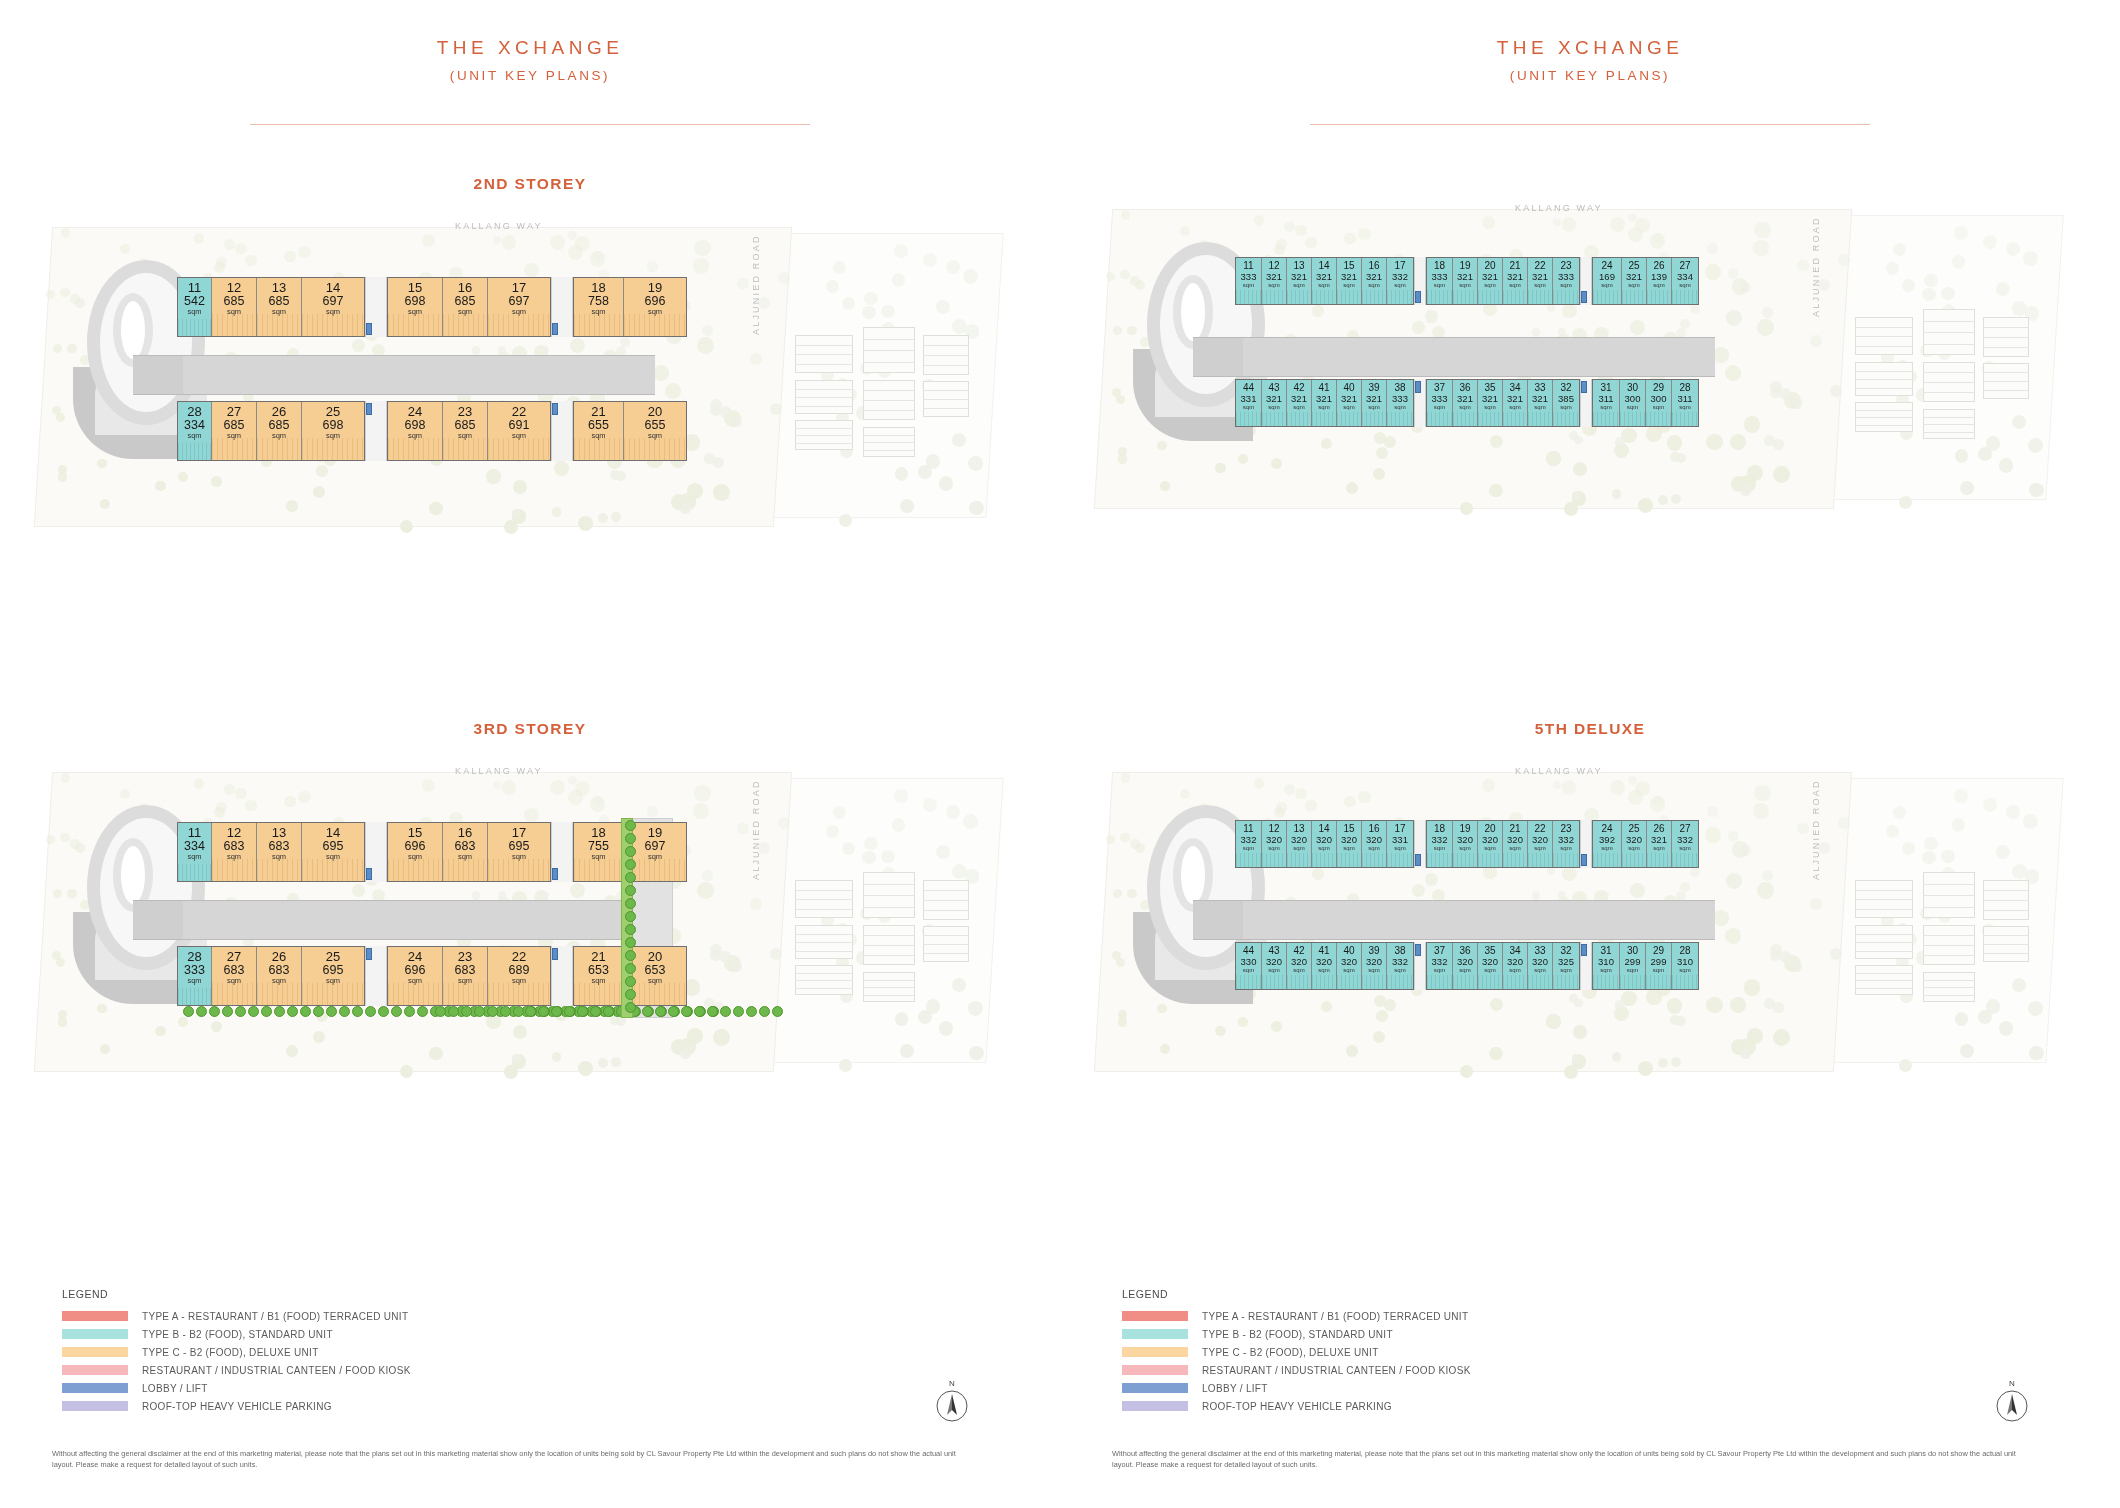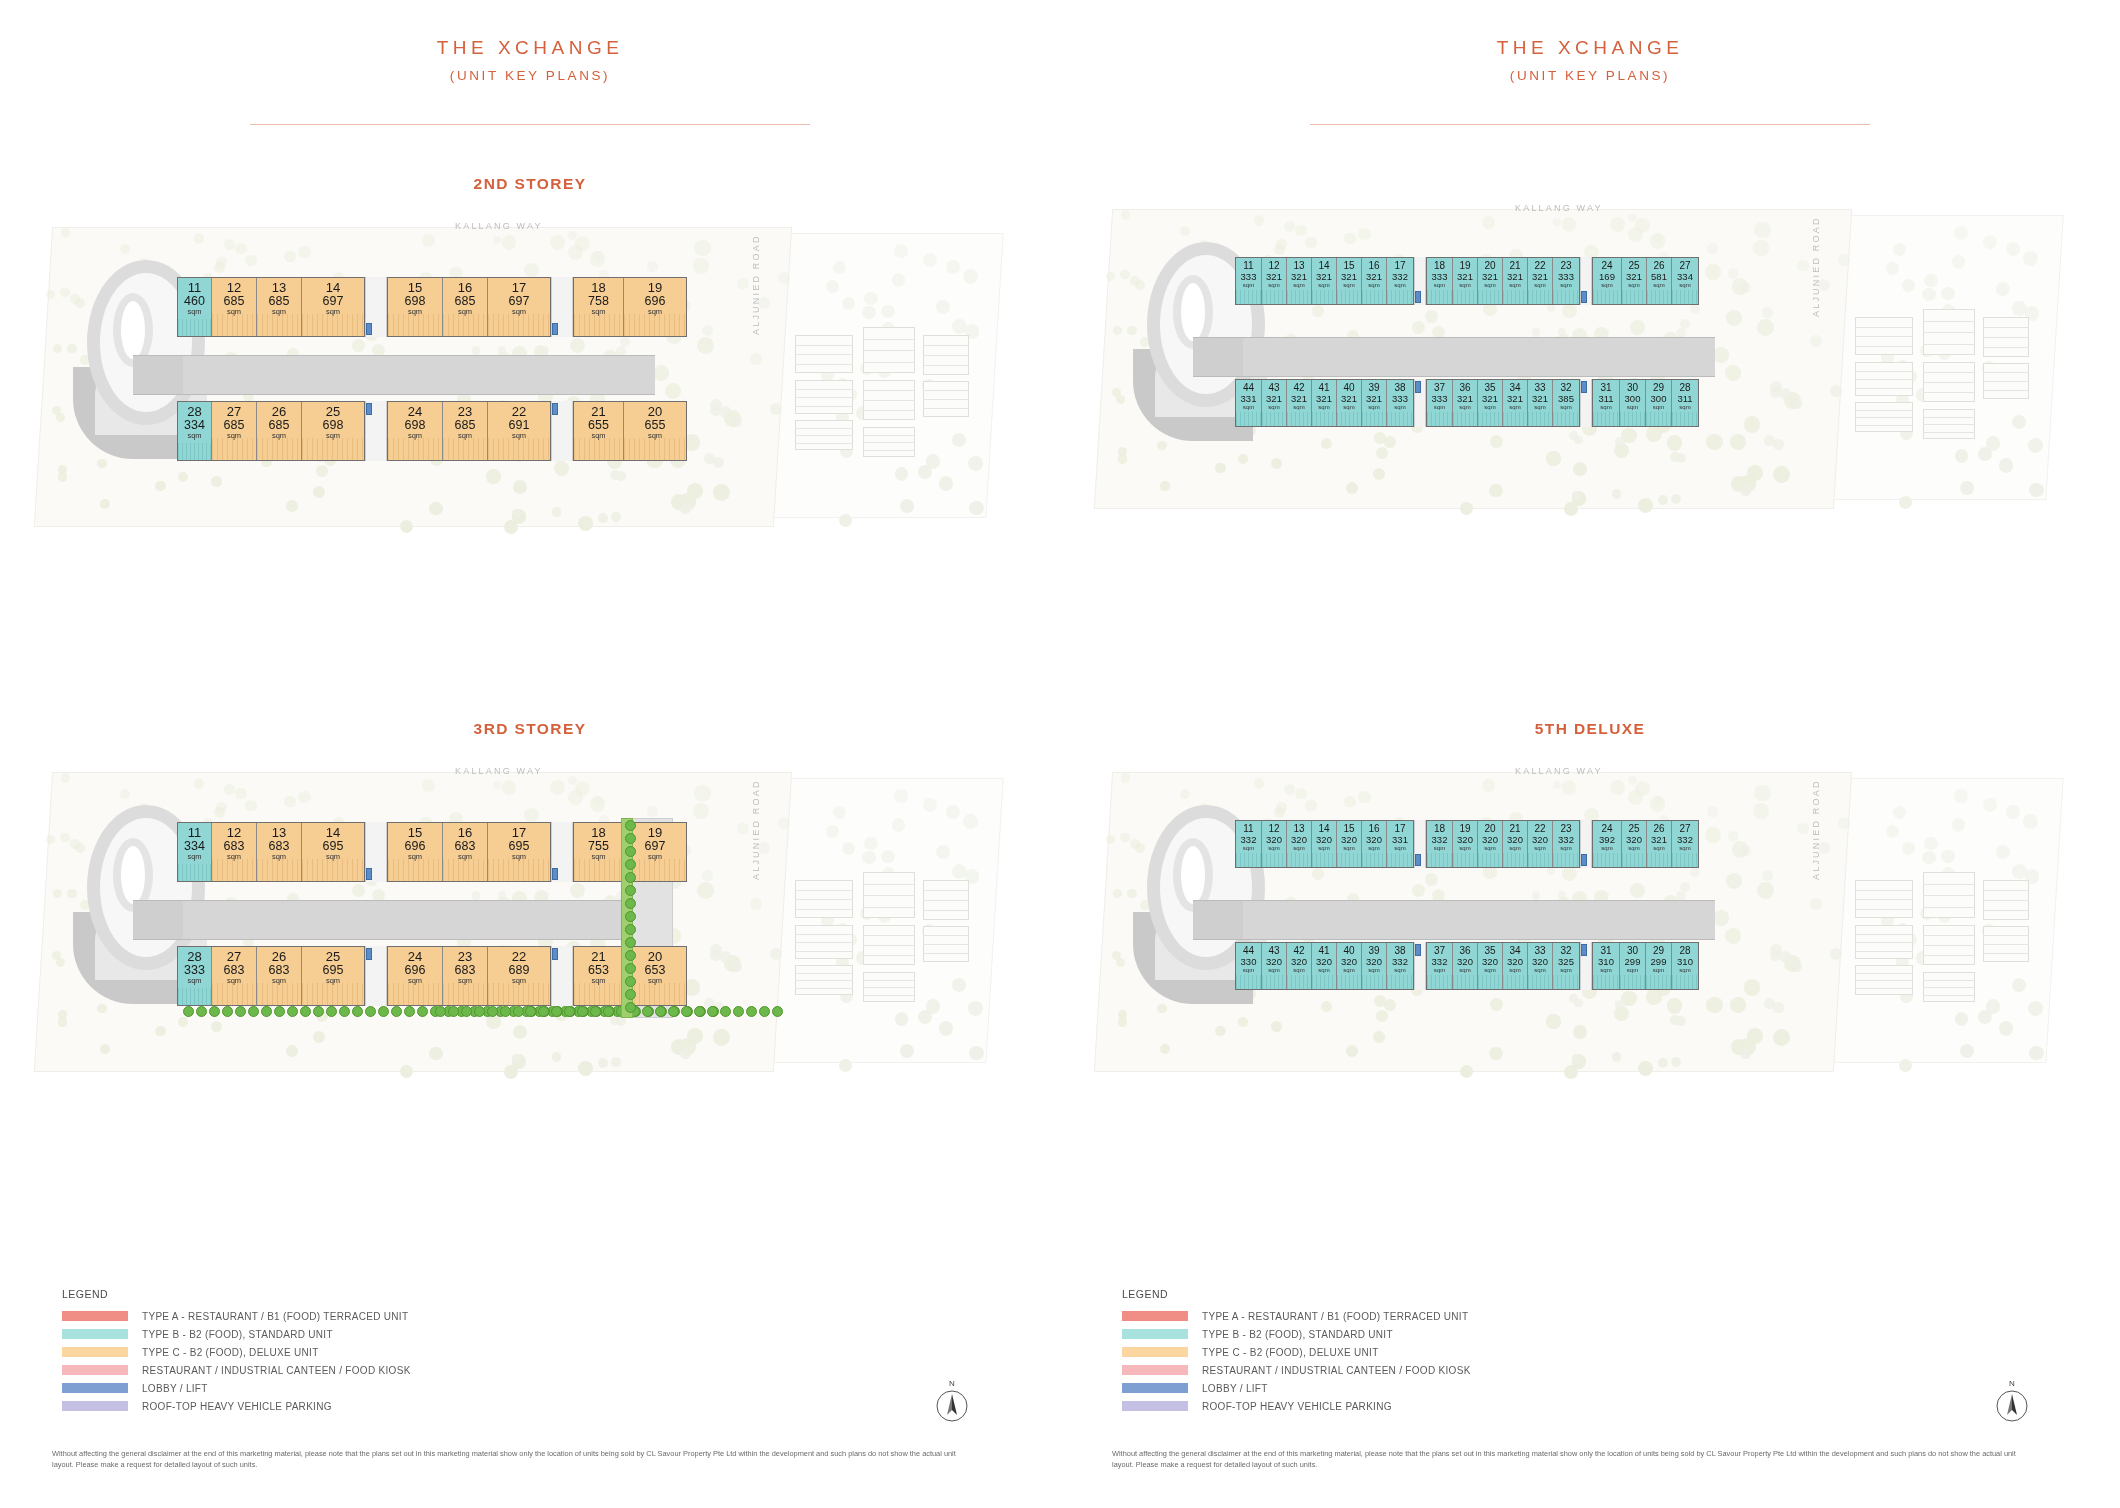--- a/index.html
+++ b/index.html
@@ -426,21 +426,21 @@
           <div class="bldg-line" style="left: 898px; top: 140px; width: 46px;"></div>
           <div class="bldg-line" style="left: 898px; top: 150px; width: 46px;"></div>
           <div class="bldg" style="left: 898px; top: 166px; width: 46px; height: 36px;"></div>
           <div class="bldg-line" style="left: 898px; top: 175px; width: 46px;"></div>
           <div class="bldg-line" style="left: 898px; top: 184px; width: 46px;"></div>
           <div class="bldg-line" style="left: 898px; top: 193px; width: 46px;"></div>
           <div class="strip" style="top: 62px; left: 152px; align-items: flex-start; gap: 0px;">
             <div class="block" style="height: 60px;">
               <div class="unit typeB" title="11 — 335 sqm" style="width: 34px; height: 100%;">
                 <div class="u-no">11</div>
-                <div class="u-area">460</div>
+                <div class="u-area">542</div>
                 <div class="u-sqm">sqm</div>
                 <div class="hatchB"></div>
               </div>
               <div class="unit typeC" title="12 — 685 sqm" style="width: 45px; height: 100%;">
                 <div class="u-no">12</div>
                 <div class="u-area">685</div>
                 <div class="u-sqm">sqm</div>
                 <div class="hatch"></div>
               </div>
               <div class="unit typeC" title="13 — 685 sqm" style="width: 45px; height: 100%;">
@@ -1452,21 +1452,21 @@
                 <div class="hatchB"></div>
               </div>
               <div class="unit typeB small" title="25 — 321 sqm" style="width: 25px; height: 100%;">
                 <div class="u-no">25</div>
                 <div class="u-area">321</div>
                 <div class="u-sqm">sqm</div>
                 <div class="hatchB"></div>
               </div>
               <div class="unit typeB small" title="26 — 322 sqm" style="width: 25px; height: 100%;">
                 <div class="u-no">26</div>
-                <div class="u-area">581</div>
+                <div class="u-area">139</div>
                 <div class="u-sqm">sqm</div>
                 <div class="hatchB"></div>
               </div>
               <div class="unit typeB small" title="27 — 334 sqm" style="width: 26px; height: 100%;">
                 <div class="u-no">27</div>
                 <div class="u-area">334</div>
                 <div class="u-sqm">sqm</div>
                 <div class="hatchB"></div>
               </div>
             </div>

